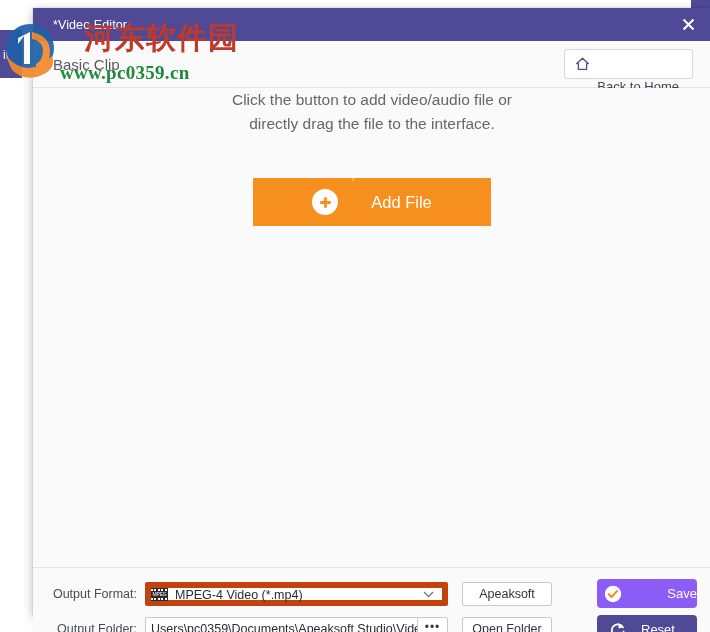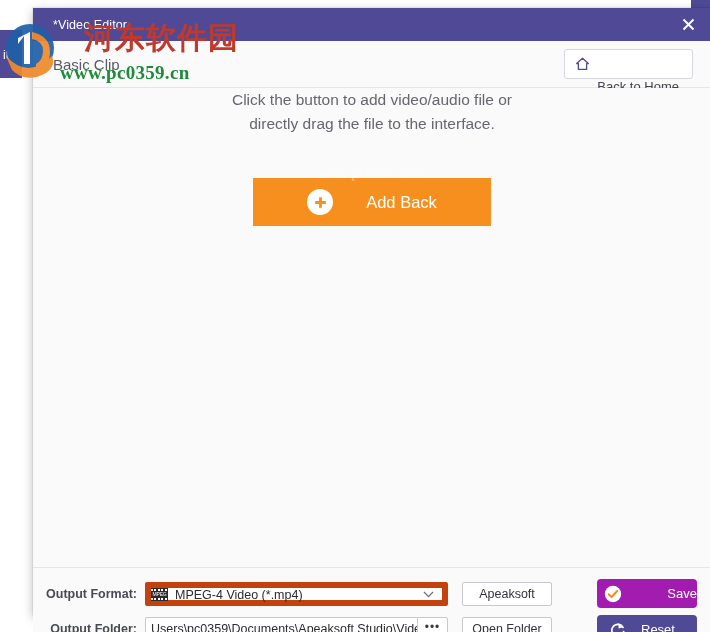--- a/index.html
+++ b/index.html
@@ -180,21 +180,20 @@
   }
   .field-row.row1 { top: 14px; }
   .field-row.row2 { top: 49px; }
   .field-label {
     width: 112px;
     text-align: right;
     padding-right: 8px;
     font-size: 12.5px;
     color: #4a4a55;
     white-space: nowrap;
-    font-weight: bold;
   }
   .select-box {
     position: relative;
     width: 303px; height: 24px;
     background: #ffffff;
     border: 6px solid #c2410c;
     border-radius: 2px;
     display: flex;
     align-items: flex-start;
     cursor: pointer;
@@ -282,21 +281,21 @@
 
   .action-btn {
     position: absolute;
     right: 14px;
     width: 100px; height: 29px;
     border-radius: 4px;
     display: flex;
     align-items: center;
     cursor: pointer;
   }
-  #save-btn   { top: 11px;  background: #a21caf; gap: 37px; }
+  #save-btn   { top: 11px;  background: #8b5cf6; gap: 37px; }
   #reset-btn  { top: 47px;  background: #504a96; }
   .action-btn .ico {
     width: 30px;
     display: flex; align-items: center; justify-content: center;
     margin-left: 6px;
   }
   .action-btn .label {
     color: #ffffff;
     font-size: 13px;
     margin-left: 8px;
@@ -376,21 +375,21 @@
     <div id="dropzone">
       <div id="dropzone-hint"><span>Click the button to add video/audio file or</span><br><span>directly drag the file to the interface.</span></div>
 
       <div id="add-file-btn">
         <div id="btn-watermark">www.pc0359.NET</div>
         <div class="plus-icon">
           <svg width="15" height="15" viewBox="0 0 15 15">
             <path d="M7.5 2.2 V12.8 M2.2 7.5 H12.8" stroke="#f78f1e" stroke-width="2.8" stroke-linecap="butt"></path>
           </svg>
         </div>
-        <div class="label">Add Back</div>
+        <div class="label">Add File</div>
       </div>
     </div>
 
     <div id="bottombar">
 
       <div class="field-row row1">
         <div class="field-label">Output Format:</div>
         <div class="select-box">
           <div class="film-icon">
             <span>MPEG</span>

